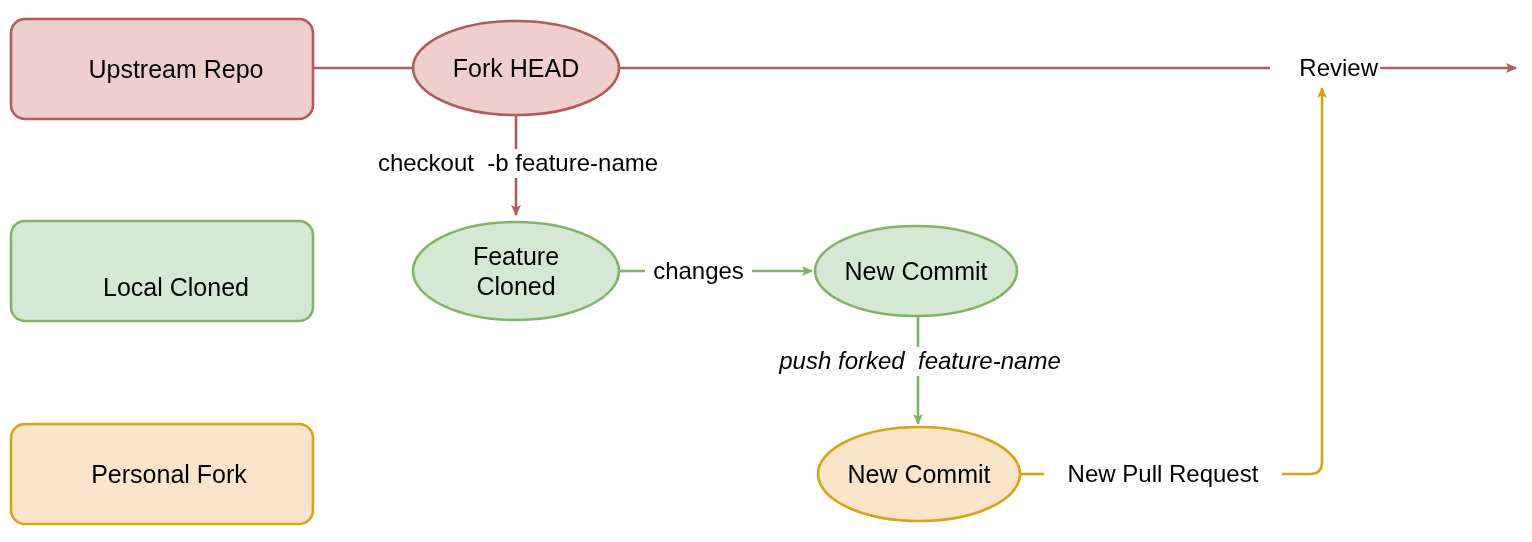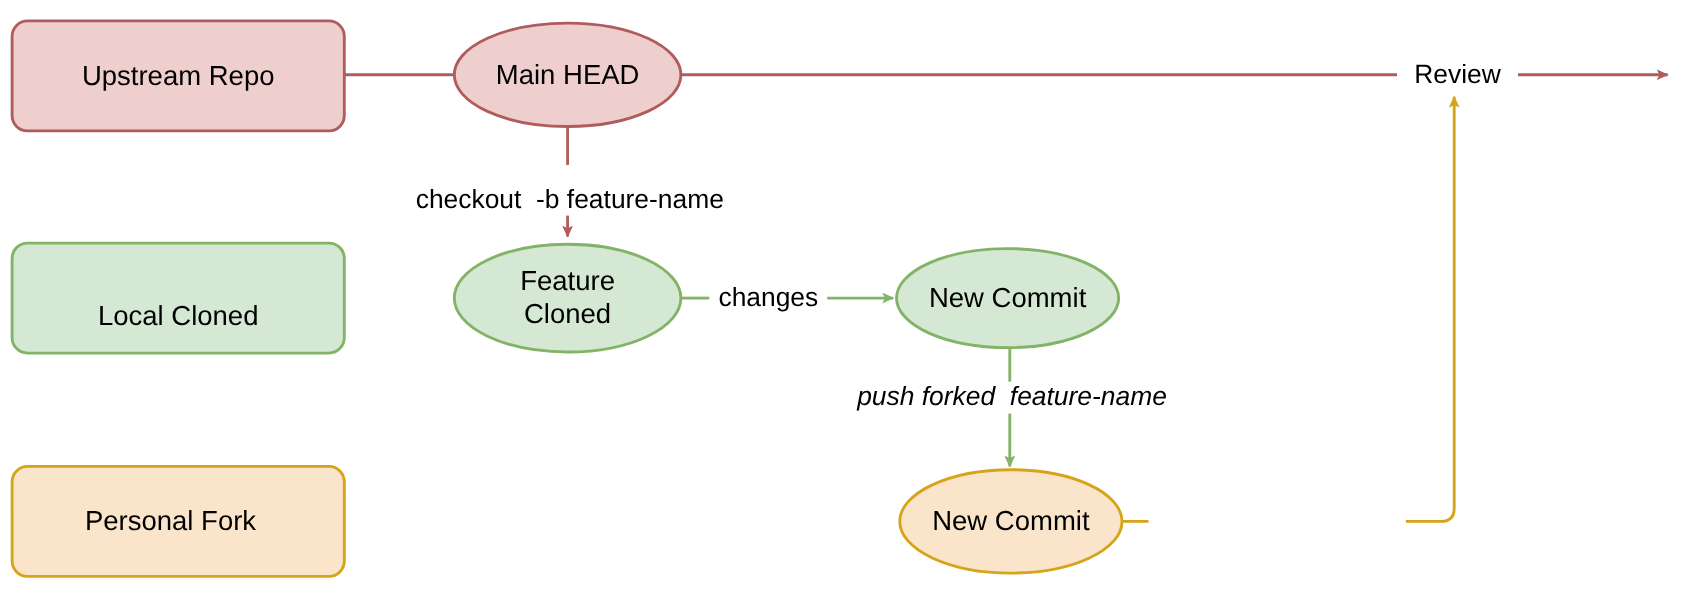--- a/index.html
+++ b/index.html
@@ -41,21 +41,21 @@
     position: absolute;
     color: #000000;
     font-family: "Liberation Sans", sans-serif;
     font-size: 24px;
     line-height: 28px;
     white-space: pre;
     background: #ffffff;
     padding: 0 2px;
     text-align: center;
   }
-  .swimlane-label { font-size: 25px; }
+  .swimlane-label { font-size: 25px; margin-left: 14px; }
 </style>
 </head>
 <body>
 
 <div id="diagram-root">
 
   <svg id="diagram-svg" viewBox="0 0 1532 542">
     <defs>
       <marker id="arrow-red" markerWidth="12" markerHeight="12" refX="10" refY="5" orient="auto" markerUnits="userSpaceOnUse">
         <path d="M0,0 L11,5 L0,10 L2.6,5 Z" fill="#B05C5C"></path>
@@ -125,33 +125,34 @@
       <ellipse cx="919" cy="474" rx="101" ry="47" fill="#FAE5CB" stroke="#D6A419" stroke-width="2.6"></ellipse>
     </g>
   </svg>
 
   <div class="node-label swimlane-label" style="left:11px; top:19px; width:302px; height:100px;">Upstream Repo</div>
 
   <div class="node-label swimlane-label" style="left:11px; top:237px; width:302px; height:100px;">Local Cloned</div>
 
   <div class="node-label swimlane-label" style="left:11px; top:424px; width:288px; height:100px;">Personal Fork</div>
 
-  <div class="node-label" style="left:413px; top:21px; width:206px; height:94px;">Main HEAD</div>
+  <div class="node-label" style="left:413px; top:21px; width:206px; height:94px;">Fork HEAD</div>
 
   <div class="node-label" style="left:413px; top:222px; width:206px; height:98px; flex-direction:column;">
     <span>Feature</span>
     <span>Cloned</span>
   </div>
 
   <div class="node-label" style="left:815px; top:226px; width:202px; height:90px;">New Commit</div>
 
   <div class="node-label" style="left:818px; top:427px; width:202px; height:94px;">New Commit</div>
 
-  <div class="edge-label" style="left:1270px; top:54px; width:106px; text-align:center;">Review</div>
+  <div class="edge-label" style="left:1270px; top:54px; width:106px; text-align:right;">Review</div>
 
-  <div class="edge-label" style="left:346px; top:149px; width:340px; text-align:center;margin-top:19px;">checkout  -b feature-name</div>
+  <div class="edge-label" style="left:346px; top:149px; width:340px; text-align:center;">checkout  -b feature-name</div>
 
   <div class="edge-label" style="left:645px; top:257px; width:103px; ">changes</div>
 
   <div class="edge-label" style="left:748px; top:347px; width:340px; text-align:center;font-style:italic;">push forked  feature-name</div>
 
+  <div class="edge-label" style="left:1044px; top:460px; width:234px; text-align:center;">New Pull Request</div>
 
 </div>
 
 </body></html>

